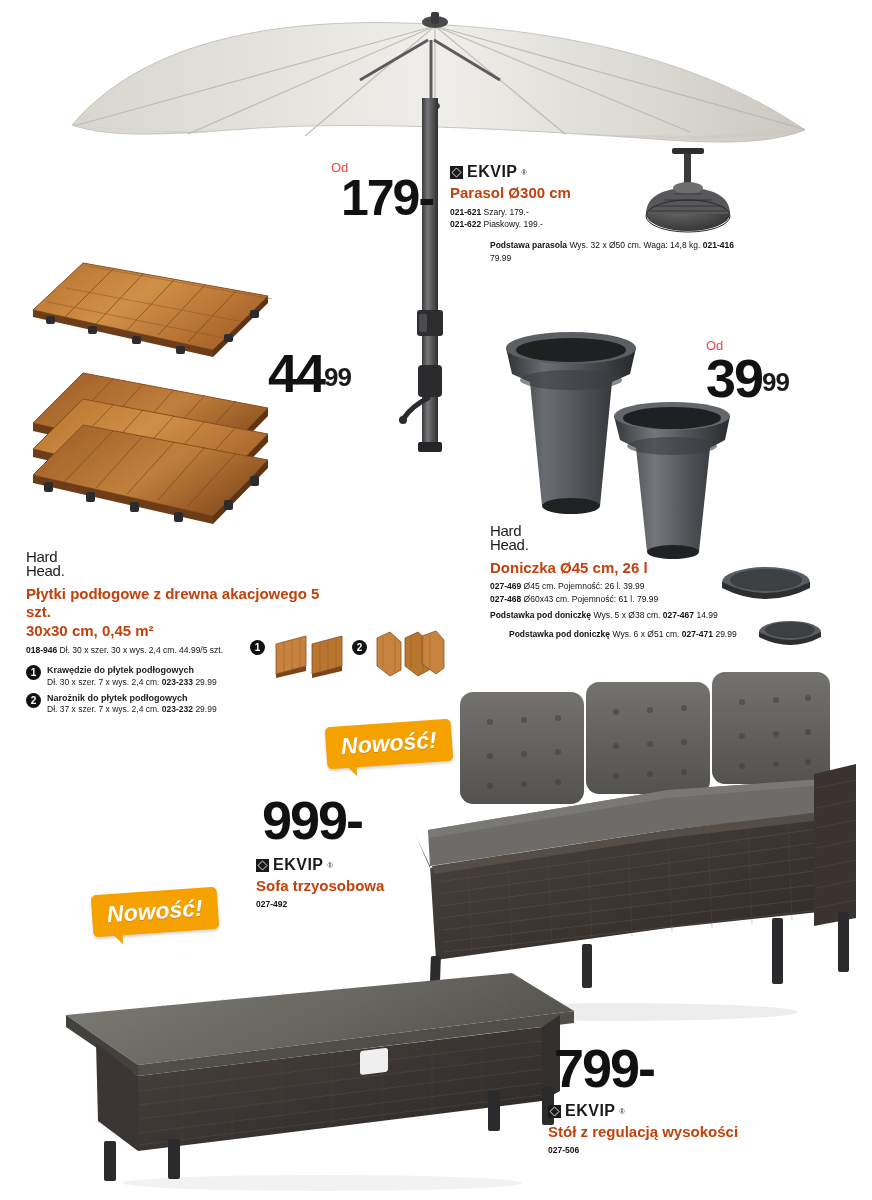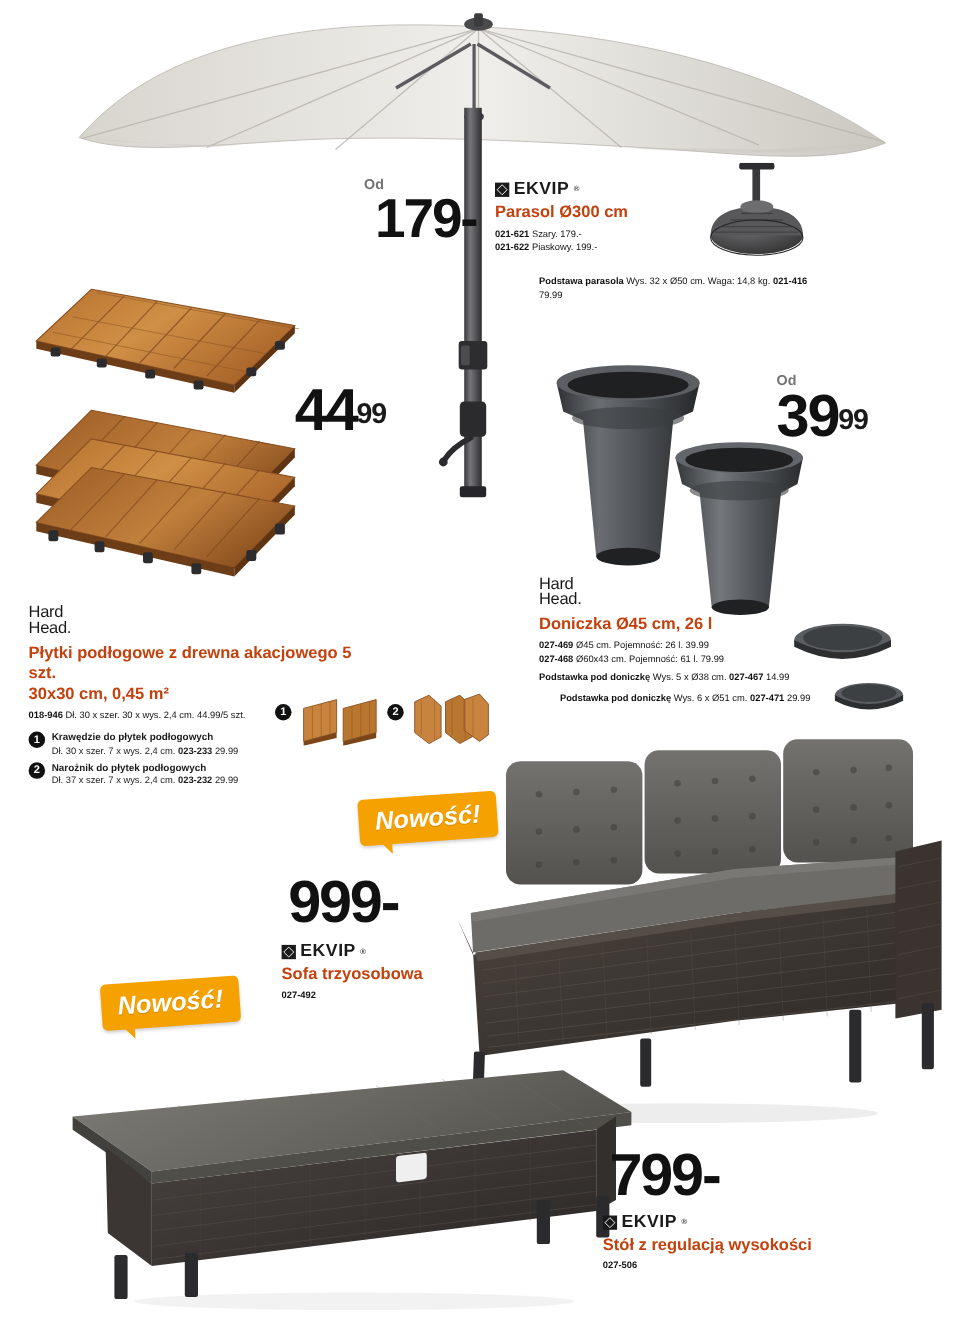--- a/index.html
+++ b/index.html
@@ -25,22 +25,22 @@
     line-height: 0.95;
   }
   .price-sup {
     font-size: 26px;
     font-weight: bold;
     vertical-align: super;
     letter-spacing: -1px;
   }
   .od-label {
     font-size: 13px;
-    font-weight: bold;
-    color: #737373;
+    font-weight: normal;
+    color: #ef4444;
     letter-spacing: 0;
   }
   .brand-ekvip {
     display: flex;
     align-items: center;
     gap: 4px;
     font-weight: bold;
     font-size: 16px;
     letter-spacing: 0.5px;
   }
@@ -210,21 +210,21 @@
     </div>
     <div class="title-line" style="margin-top:3px;">Parasol Ø300 cm</div>
     <div class="art-line" style="margin-top:3px;">
       <b>021-621</b>
       <span>Szary. 179.-</span>
     </div>
     <div class="art-line">
       <b>021-622</b>
       <span>Piaskowy. 199.-</span>
     </div>
-    <div class="art-line" style="margin-top:19px;padding-left:40px;">
+    <div class="art-line" style="margin-top:9px;padding-left:40px;">
       <b>Podstawa parasola</b>
       <span>Wys. 32 x Ø50 cm. Waga: 14,8 kg.</span>
       <b>021-416</b>
       <span>79.99</span>
     </div>
   </div>
 
   <svg class="abs" style="left:18px; top:258px;" width="280" height="290" viewBox="0 0 280 290">
     <defs>
       <linearGradient id="wood1" x1="0" y1="0" x2="1" y2="0.6">

